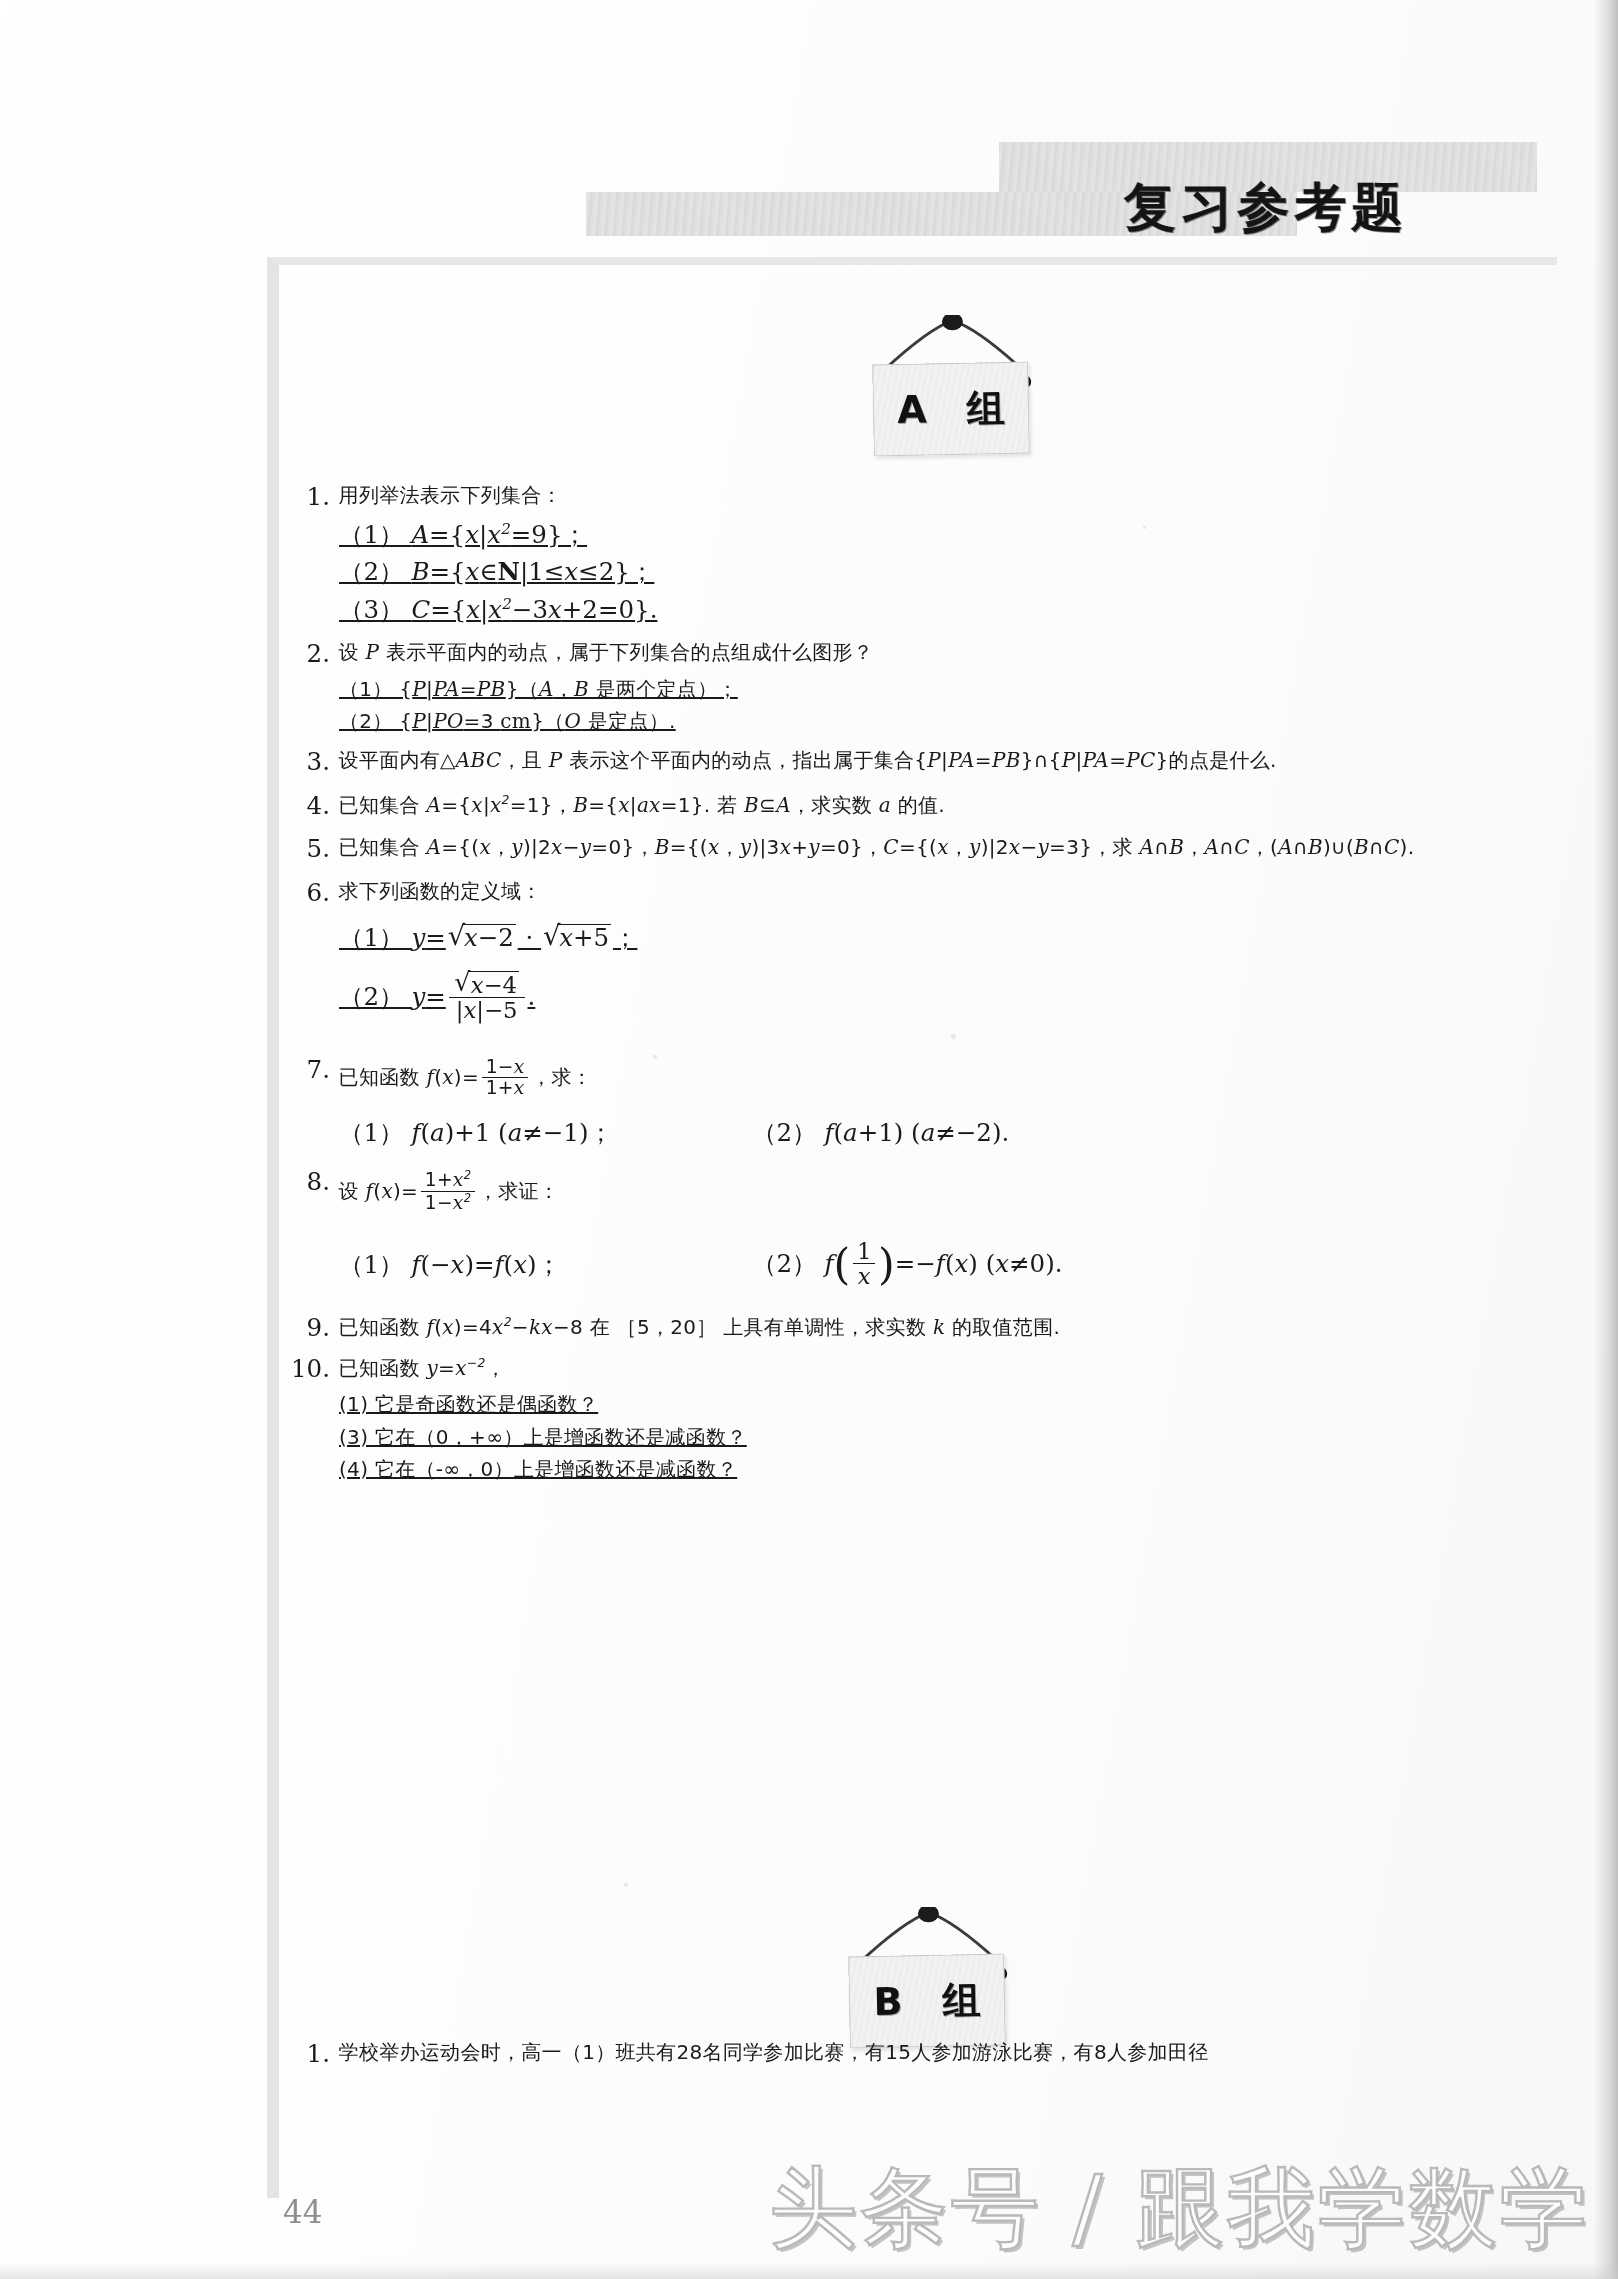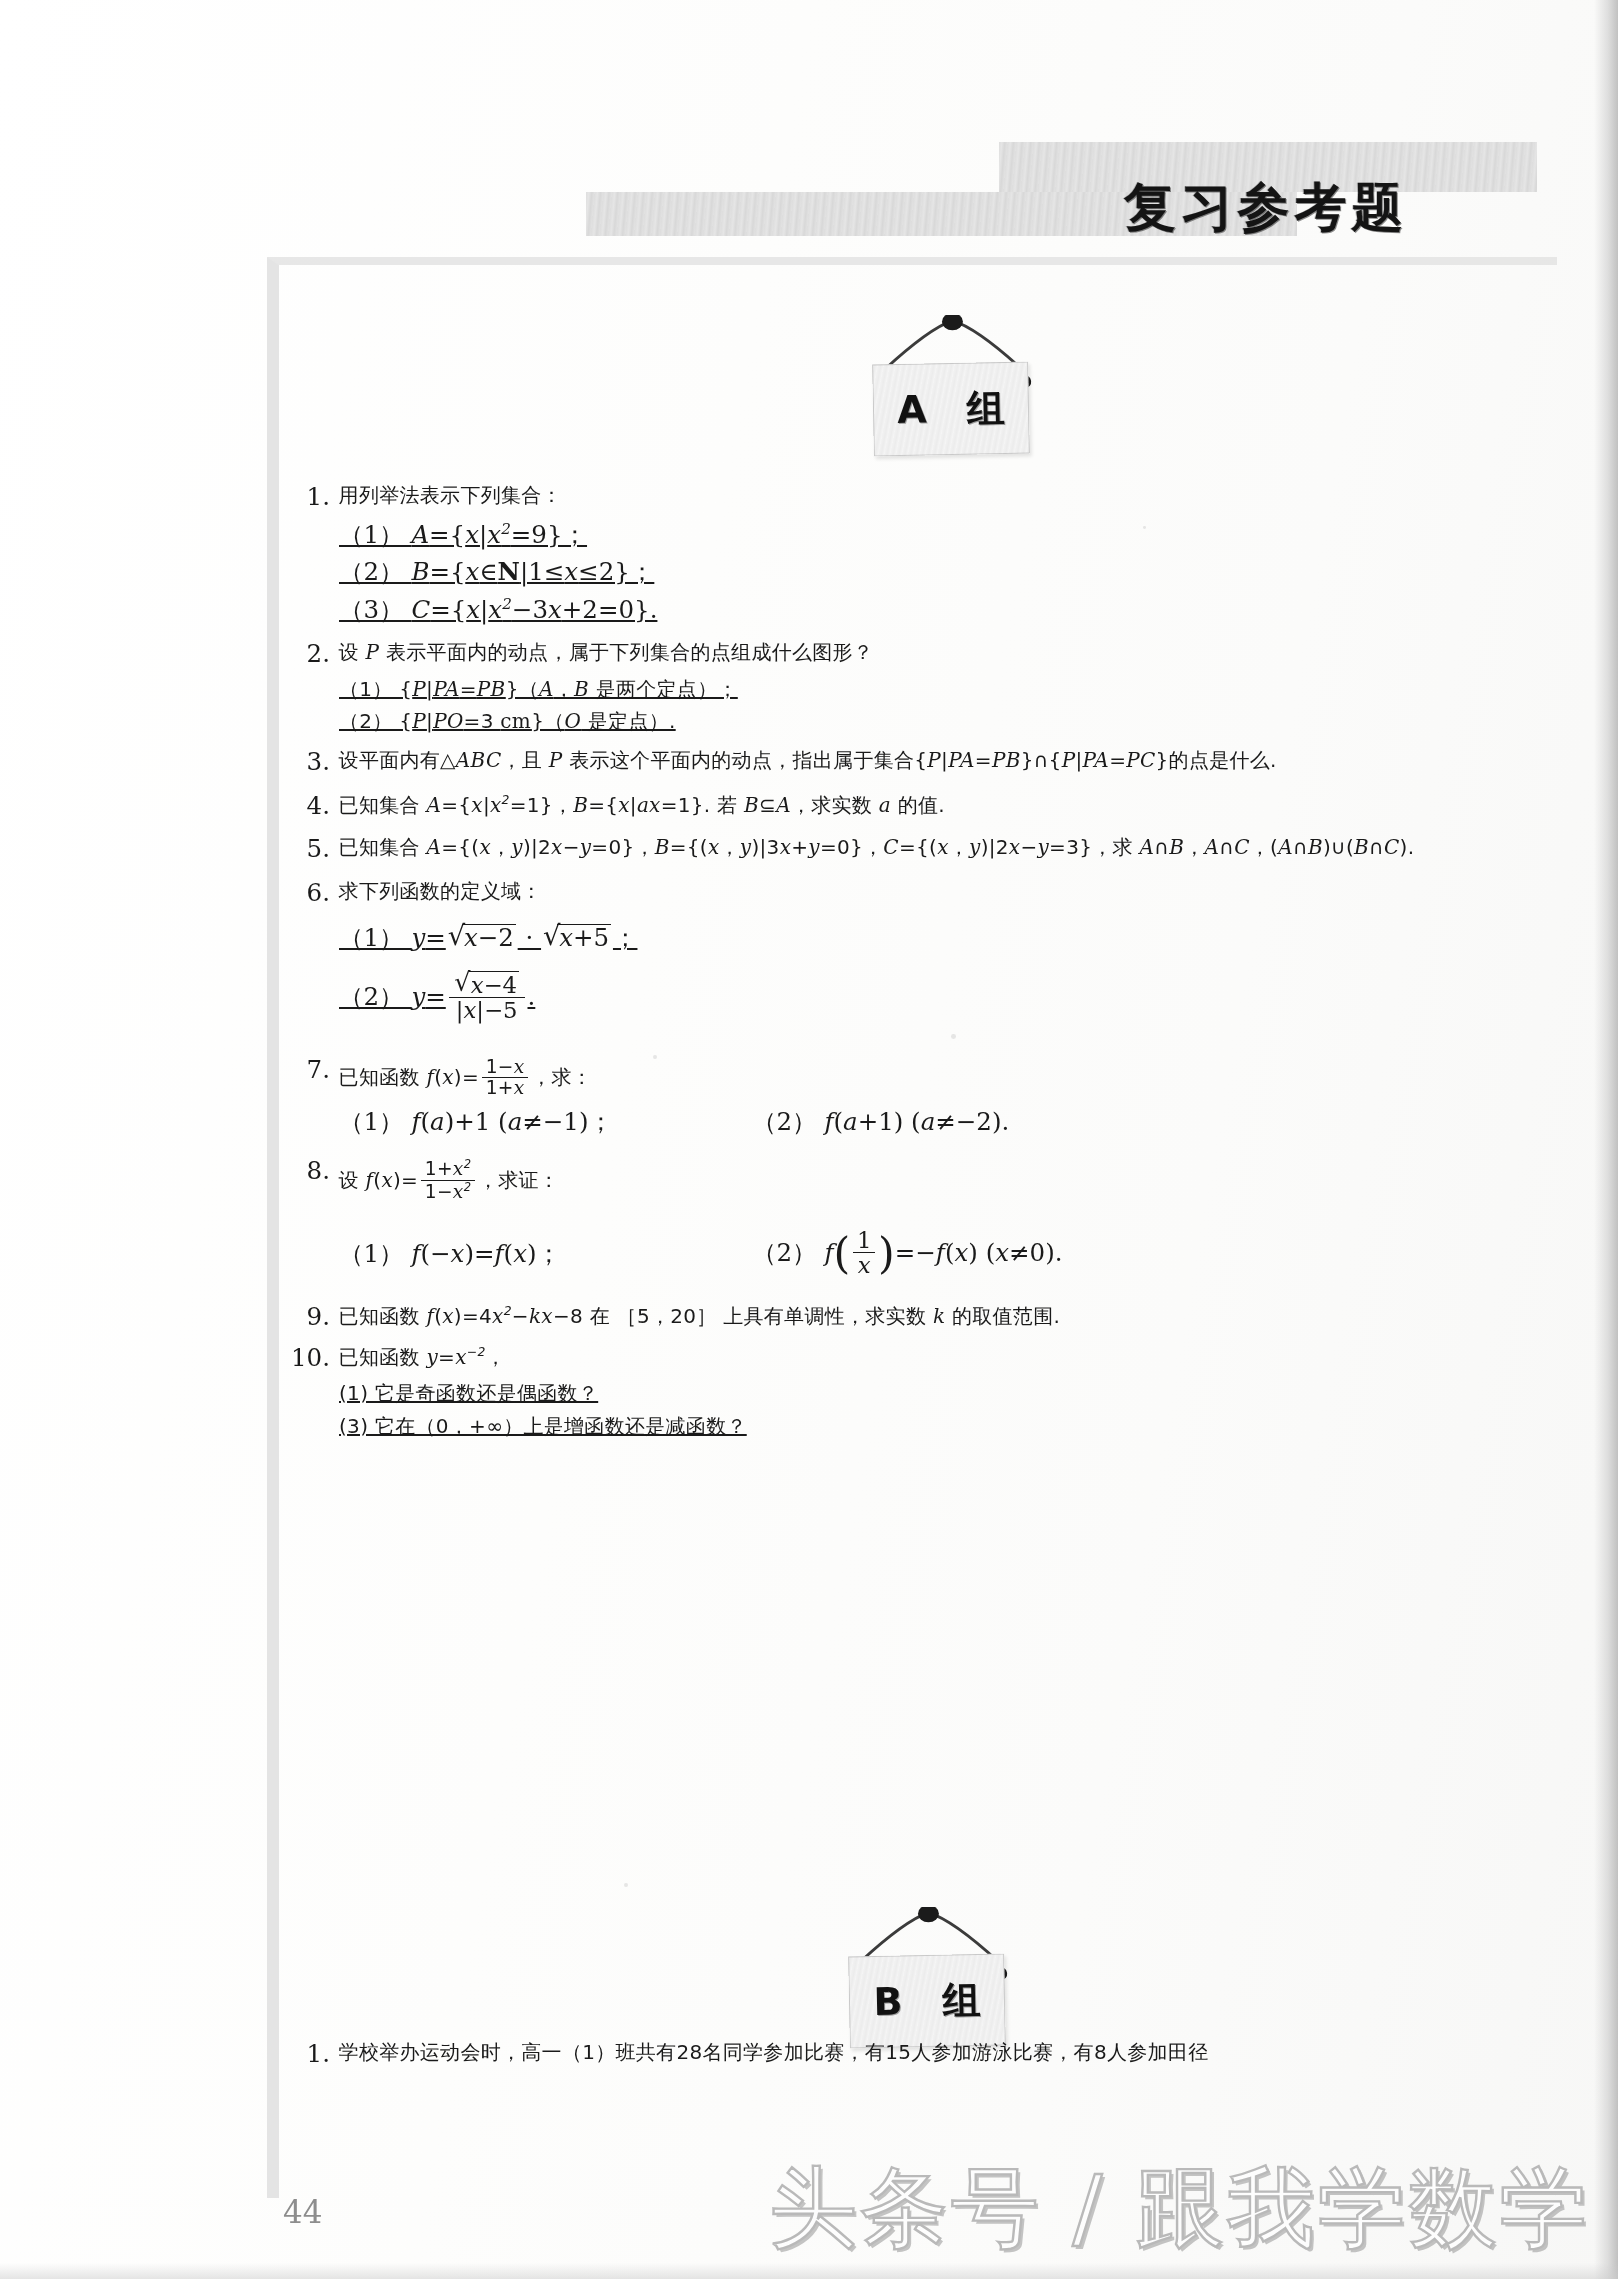--- a/index.html
+++ b/index.html
@@ -196,21 +196,21 @@
     <div class="sub" style="margin-top:21px;">
       （2）&nbsp;<i>y</i>=<span class="frac"><span class="n"><span class="sqrt"><span class="rad"><i>x</i>−4</span></span></span><span class="d">|<i>x</i>|−5</span></span>.
     </div>
   </div>
 
   <div class="prob" style="margin-top:33px;">
     <div class="prob-line">
       <span class="num">7.</span>
       <span class="txt cn">已知函数 <i>f</i>(<i>x</i>)=<span class="frac"><span class="n">1−<i>x</i></span><span class="d">1+<i>x</i></span></span>，求：</span>
     </div>
-    <div class="subrow" style="margin-top:10px;">
+    <div class="subrow" style="margin-top:21px;">
       <span class="col1">（1）&nbsp;<i>f</i>(<i>a</i>)+1 (<i>a</i>≠−1)；</span>
       <span class="col2">（2）&nbsp;<i>f</i>(<i>a</i>+1) (<i>a</i>≠−2).</span>
     </div>
   </div>
 
   <div class="prob" style="margin-top:25px;">
     <div class="prob-line">
       <span class="num">8.</span>
       <span class="txt cn">设 <i>f</i>(<i>x</i>)=<span class="frac"><span class="n">1+<i>x</i><sup>2</sup></span><span class="d">1−<i>x</i><sup>2</sup></span></span>，求证：</span>
     </div>
@@ -227,20 +227,21 @@
     </div>
   </div>
 
   <div class="prob" style="margin-top:17.3px;">
     <div class="prob-line">
       <span class="num wide">10.</span>
       <span class="txt cn">已知函数 <i>y</i>=<i>x</i><sup>−2</sup>，</span>
     </div>
     <div class="sub cn">(1) 它是奇函数还是偶函数？</div>
     <div class="sub cn">(3) 它在（0，+∞）上是增函数还是减函数？</div>
+    <div class="sub cn">(4) 它在（-∞，0）上是增函数还是减函数？</div>
   </div>
 
 </div>
 
 <div style="position:absolute;left:288px;top:2039px;width:1331px;font-size:24.5px;">
   <div class="prob-line">
     <span class="num">1.</span>
     <span class="txt cn" style="white-space:nowrap;overflow:hidden;">学校举办运动会时，高一（1）班共有28名同学参加比赛，有15人参加游泳比赛，有8人参加田径</span>
   </div>
 </div>

